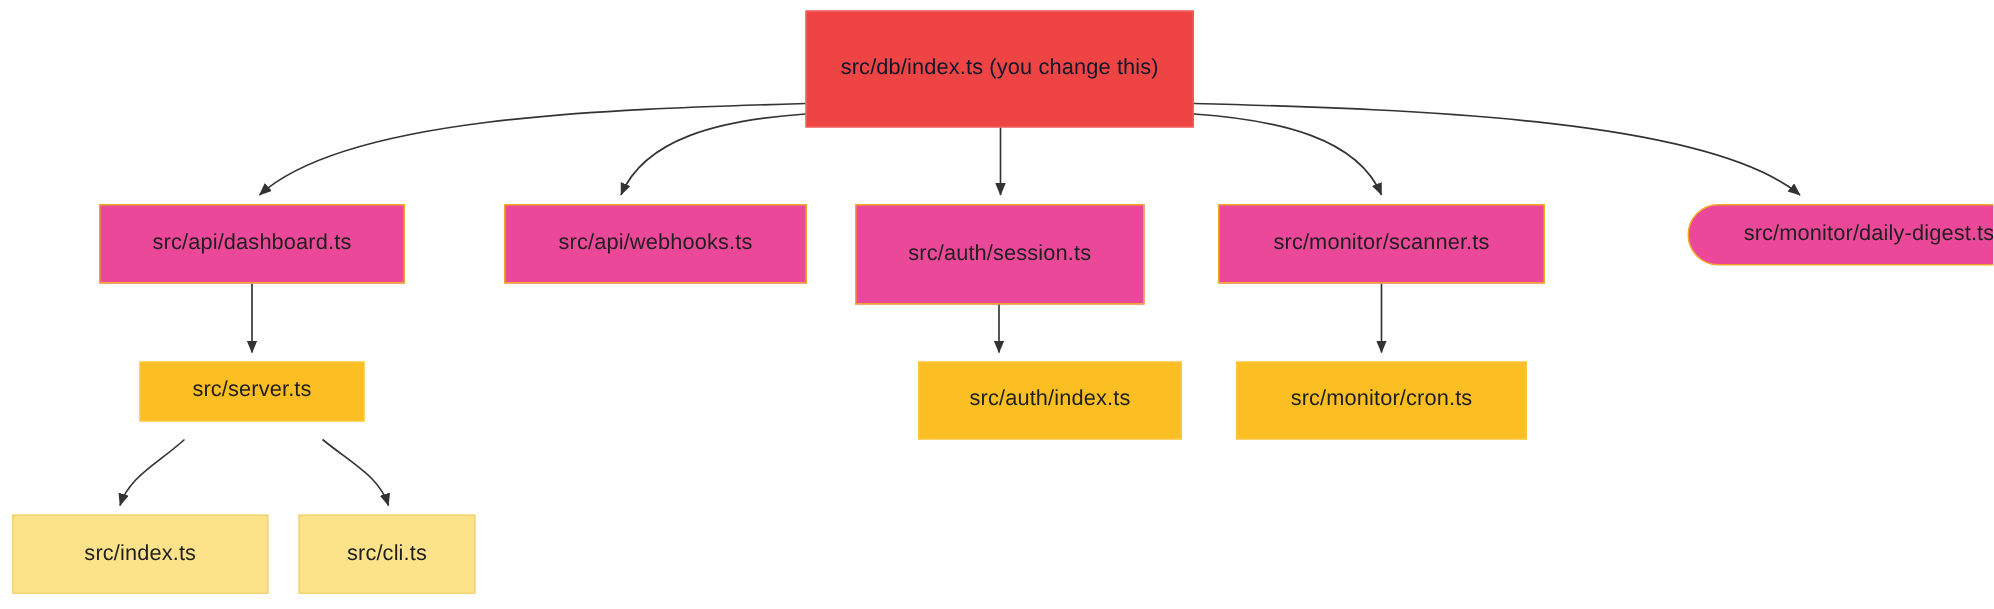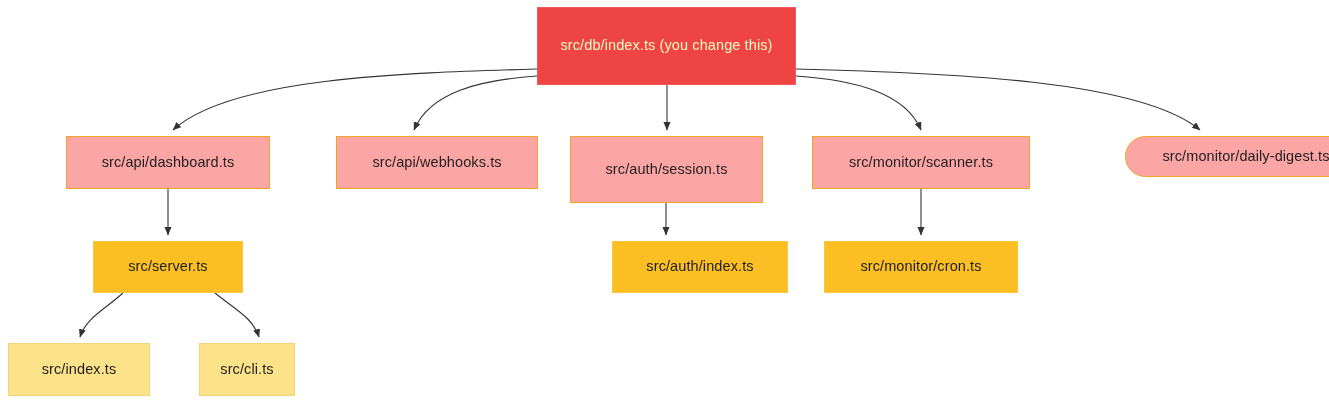--- a/index.html
+++ b/index.html
@@ -35,25 +35,25 @@
     justify-content: center;
     text-align: center;
     line-height: 1.35;
     font-size: 14.5px;
     letter-spacing: 0.1px;
     padding: 2px 6px;
   }
   .node-root {
     background: #ef4444;
     border: 1px solid #f05c5c;
-    color: #fef9c3;
+    color: #0f172a;
     justify-content: flex-end;
   }
   .node-l1 {
-    background: #fca5a5;
+    background: #ec4899;
     border: 1px solid #f0a626;
     color: #1f1f1f;
   }
   .node-l2 {
     background: #fbbf24;
     border: 1px solid #fbc63c;
     color: #1f1f1f;
   }
   .node-l3 {
     background: #fce38a;
@@ -103,30 +103,30 @@
   <div class="node node-l1" style="left: 570px; top: 136px; width: 193px; height: 67px;">
     <span class="node-label">src/auth/session.ts</span>
   </div>
   <div class="node node-l1" style="left: 812px; top: 136px; width: 218px; height: 53px; text-align: center;">
     <span class="node-label">src/monitor/scanner.ts</span>
   </div>
   <div class="node node-l1" style="left: 1125px; top: 136px; width: 242px; height: 41px; border-radius: 26px;">
     <span class="node-label">src/monitor/daily-digest.ts</span>
   </div>
 
-  <div class="node node-l2" style="left: 93px; top: 241px; width: 150px; height: 52px;">
+  <div class="node node-l2" style="left: 93px; top: 241px; width: 150px; height: 40px;">
     <span class="node-label">src/server.ts</span>
   </div>
   <div class="node node-l2" style="left: 612px; top: 241px; width: 176px; height: 52px;">
     <span class="node-label">src/auth/index.ts</span>
   </div>
   <div class="node node-l2" style="left: 824px; top: 241px; width: 194px; height: 52px; text-align: center;">
     <span class="node-label">src/monitor/cron.ts</span>
   </div>
 
-  <div class="node node-l3" style="left: 8px; top: 343px; width: 142px; height: 53px;">
+  <div class="node node-l3" style="left: 8px; top: 343px; width: 171px; height: 53px;">
     <span class="node-label">src/index.ts</span>
   </div>
-  <div class="node node-l3" style="left: 199px; top: 343px; width: 96px; height: 53px;">
+  <div class="node node-l3" style="left: 199px; top: 343px; width: 118px; height: 53px;">
     <span class="node-label">src/cli.ts</span>
   </div>
 
 </div>
 
 </body></html>

